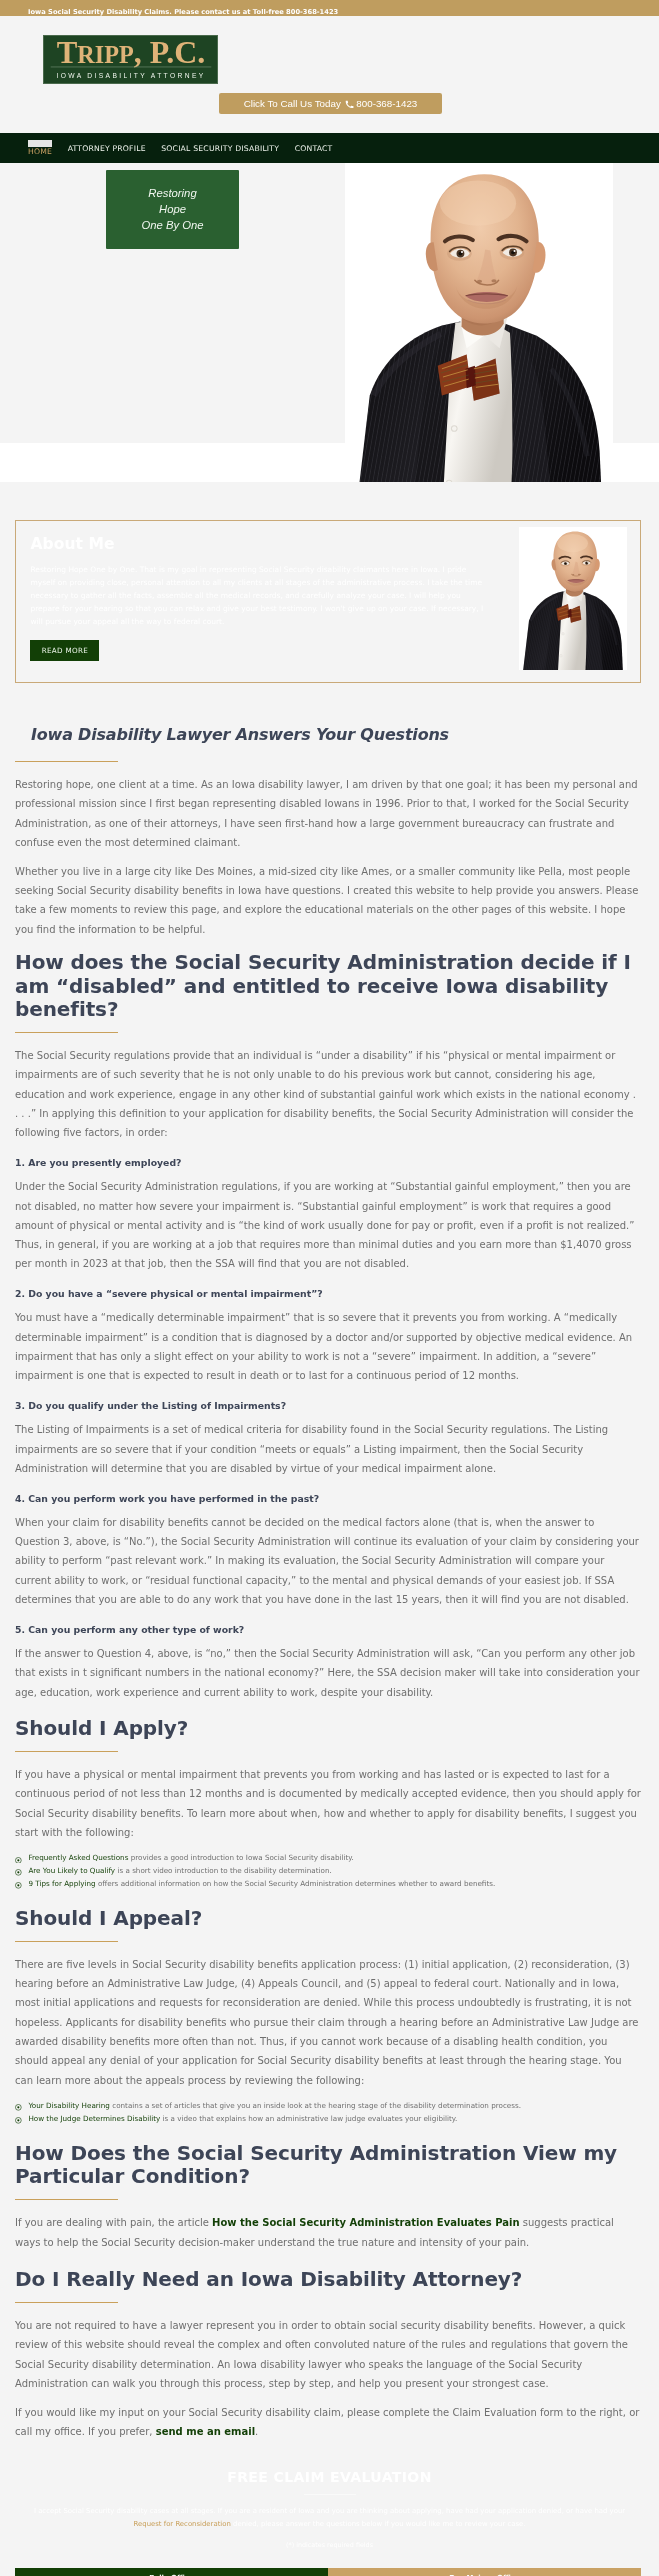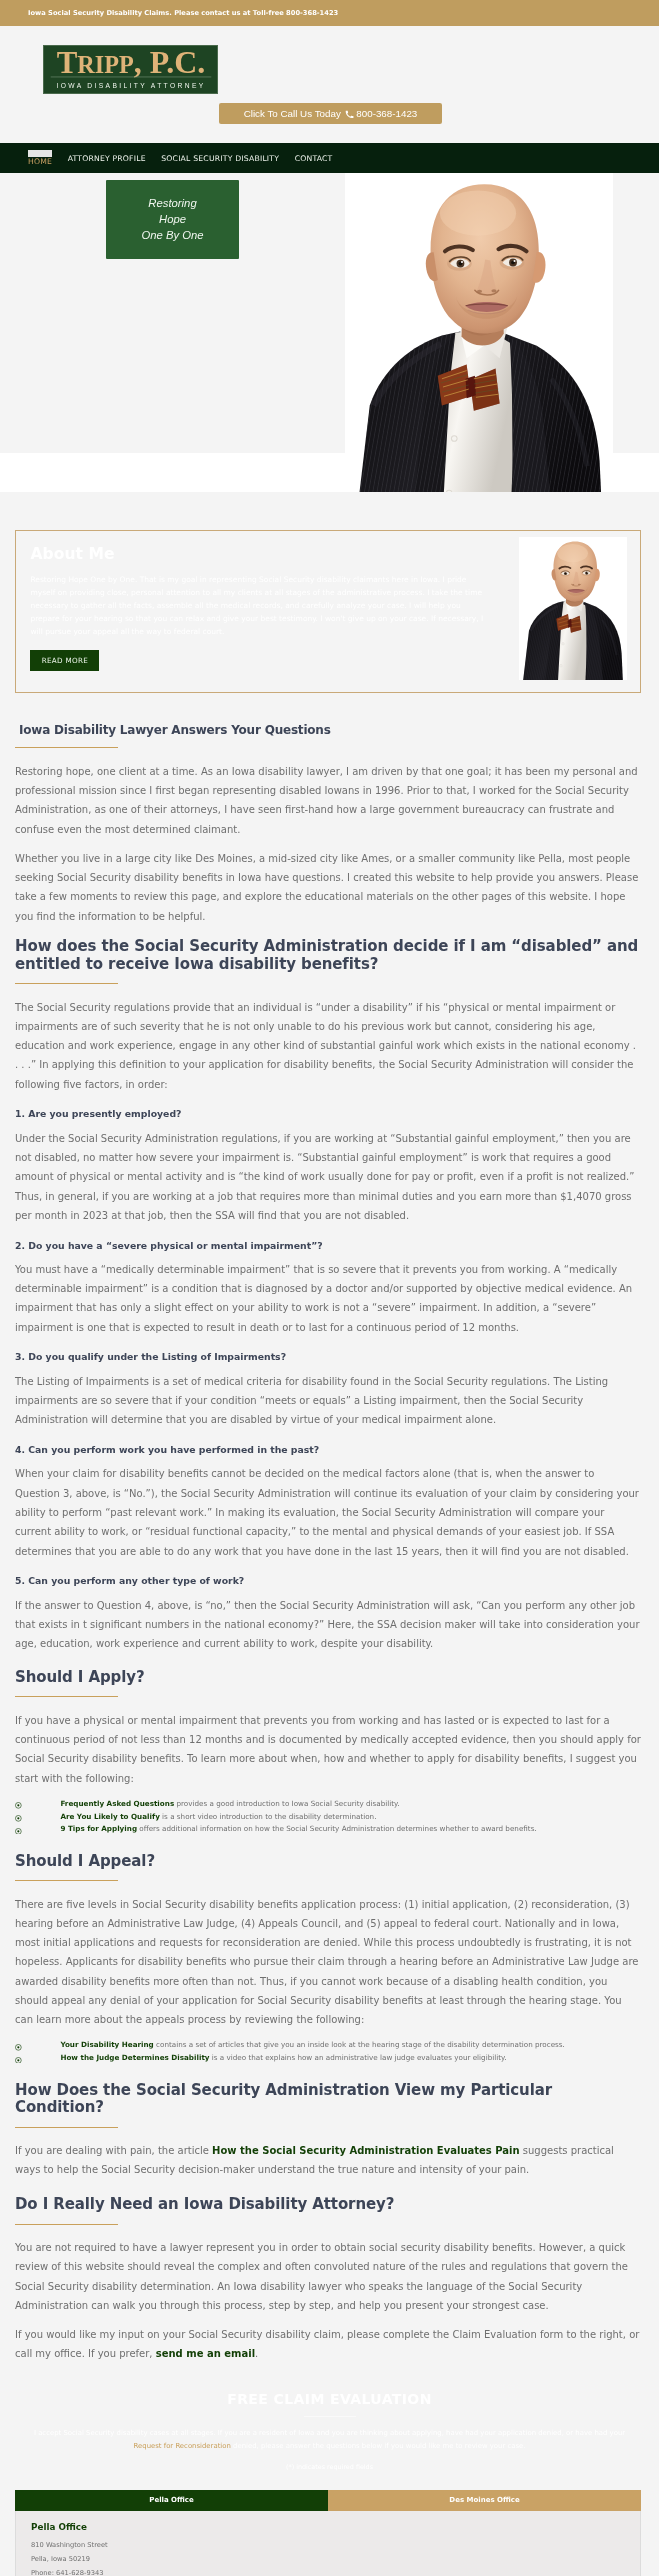--- a/index.html
+++ b/index.html
@@ -1,21 +1,21 @@
 <!DOCTYPE html>
 <html lang="en" style="font-size:8.2px"><head>
 <meta charset="utf-8">
 <title>Tripp, P.C. — Iowa Disability Attorney</title>
 <style>
   *{box-sizing:border-box;}
   html,body{margin:0;padding:0;}
   body{width:659px;background:#f4f4f4;font-family:"DejaVu Sans",sans-serif;color:#6b6b6b;}
 
   
-  .topbar{background:#bf9d5f;height:26px;display:flex;align-items:center;}
+  .topbar{background:#bf9d5f;height:16px;display:flex;align-items:flex-end;}
   .topbar-msg{color:#fff;font-size:6.7px;font-weight:700;padding-left:28px;}
 
   
   .header{position:relative;height:117px;background:#f4f4f4;}
   .logo{position:absolute;left:43px;top:19px;width:175px;height:49px;background:#1e4423;
         border:0.5px solid #4a6a4c;display:block;text-decoration:none;overflow:hidden;}
   .logo svg{display:block;}
   .cta{position:absolute;left:219px;top:77px;width:223px;height:21px;background:#bf9d5f;border-radius:2.1px;
        display:flex;align-items:center;justify-content:center;color:#fff;font-size:9.8px;text-decoration:none;font-family:"Liberation Sans",sans-serif;}
   .cta .phone-ic{display:inline-flex;align-items:center;margin:0 2.6px 0 4.1px;position:relative;top:0.5px;}
@@ -38,29 +38,29 @@
   .about{position:relative;margin:38px 18px 0 15px;border:0.5px solid #c9a978;height:163px;background:transparent;}
   .about h2{margin:0;padding:14px 0 0 14.4px;font-size:15.5px;color:#fff;font-weight:700;
             font-family:"DejaVu Sans",sans-serif;letter-spacing:0.1px;}
   .about p{margin:0;padding:11.3px 155px 0 14.4px;color:#fff;font-size:7.5px;line-height:1.73;}
   .readmore{margin:11.3px 0 0 14.4px;display:inline-block;background:#123f06;color:#ecf5e9;font-size:7.2px;
             padding:5.7px 11.3px;letter-spacing:0.3px;text-decoration:none;}
   .about-photo{position:absolute;right:13.4px;top:6.2px;width:108px;height:143px;}
 
   
   .content{padding:26px 18px 0 15px;}
-  h1.sec{font-size:12px;color:#3d4557;margin:4px;font-weight:700;line-height:1.22;letter-spacing:-0.2px;}
-  h2.sec{font-size:15px;color:#3d4557;margin:0;font-weight:700;line-height:1.18;letter-spacing:-0.1px;}
+  h1.sec{font-size:16px;color:#3d4557;margin:16px;font-weight:700;line-height:1.22;letter-spacing:-0.2px;font-style:italic;}
+  h2.sec{font-size:20px;color:#3d4557;margin:0;font-weight:700;line-height:1.18;letter-spacing:-0.1px;}
   .rule{width:103px;height:1px;background:#c9a05b;margin:9.8px 0 13.4px 0;}
   p.body{font-size:10px;line-height:1.93;color:#6f6f6f;margin:0 0 9.8px 0;}
   h3.q{font-size:9.3px;color:#3d4557;font-weight:700;margin:14.4px 0 9.3px 0;}
   ul.links{list-style:none;margin:0 0 3.1px 0;padding:0;}
   ul.links li{font-size:7.2px;line-height:1.78;color:#6f6f6f;padding-left:13.4px;position:relative;}
   ul.links li .dot{position:absolute;left:0;top:3.1px;}
-  ul.links li a{color:#123f06;font-weight:700;text-decoration:none;margin-left:32px;}
+  ul.links li a{color:#123f06;font-weight:400;text-decoration:none;}
   a.inline{color:#123f06;font-weight:700;text-decoration:none;}
 
   
   .claim{padding:17.5px 0 0 0;text-align:center;}
   .claim h2{color:#fff;font-size:14px;font-weight:700;letter-spacing:0.4px;margin:0;}
   .claim .crule{width:52px;height:1px;background:#fafafa;margin:8.8px auto 10.3px auto;}
   .claim p{color:#fff;font-size:6.9px;line-height:1.8;margin:0 auto;max-width:626px;padding:0 15.5px;}
   .claim p a{color:#c9a05b;text-decoration:none;text-align:center;}
   .claim .req{color:#fff;font-size:6.4px;margin-top:10.8px;}
 

